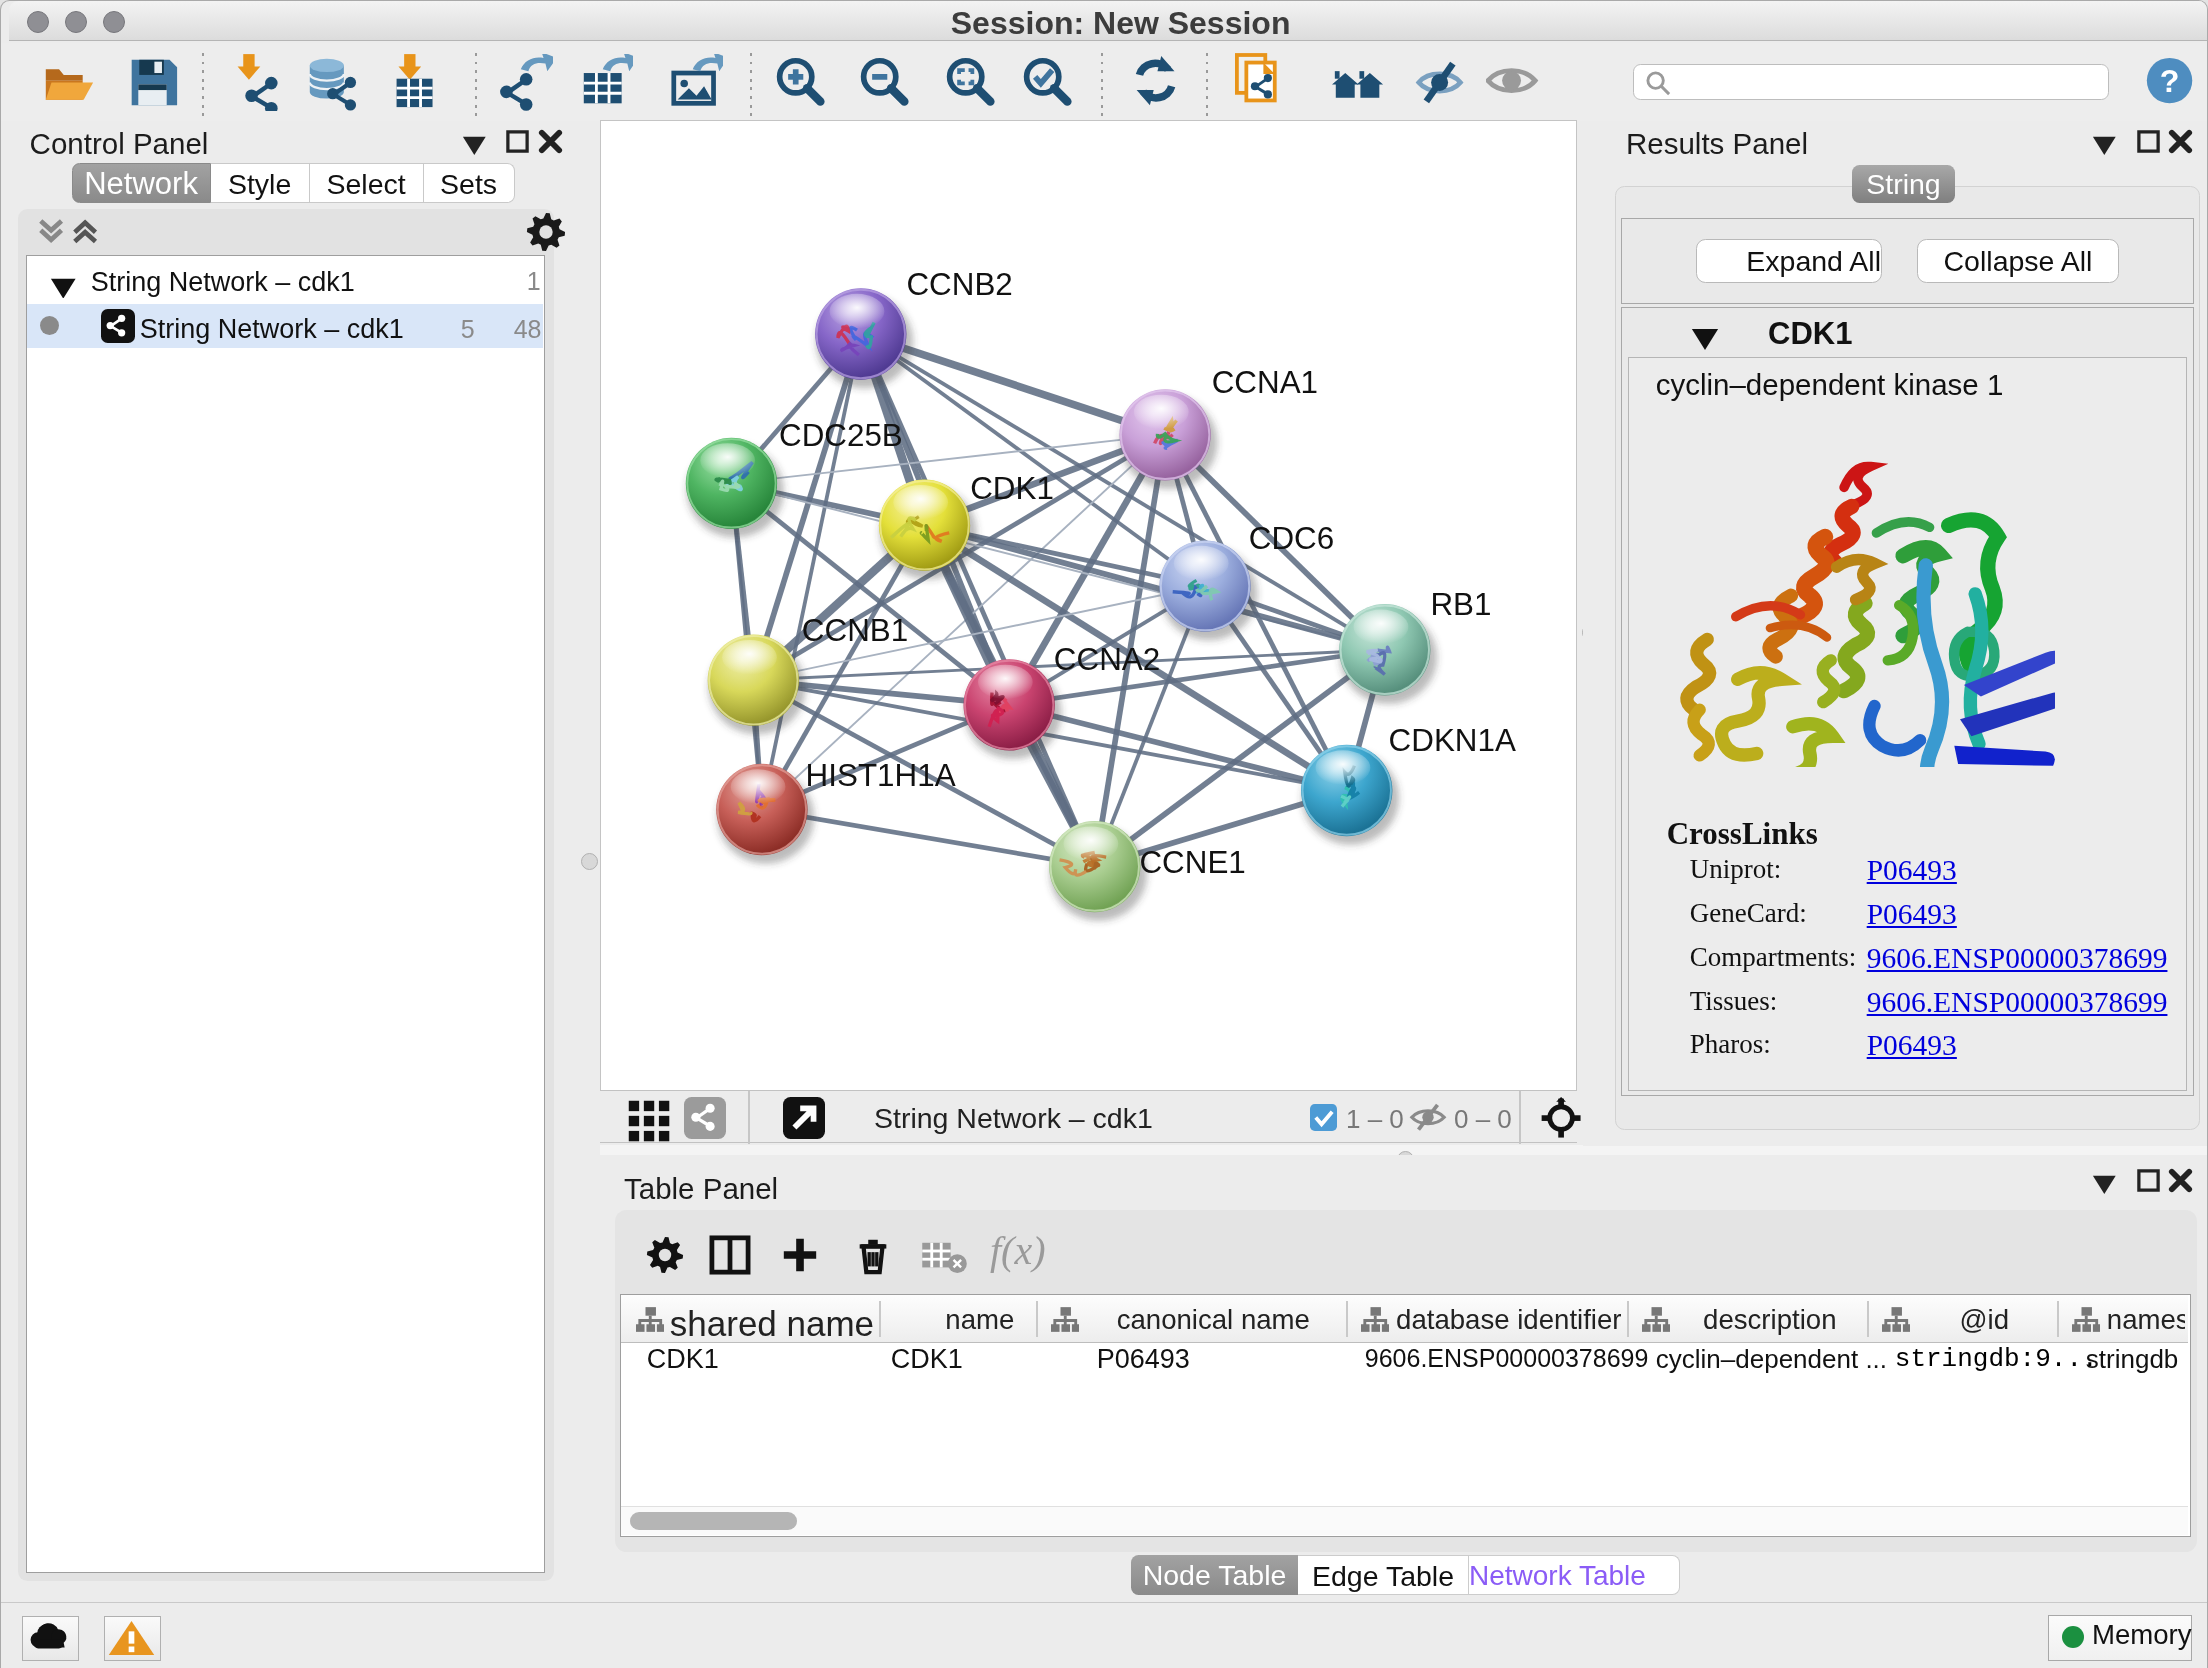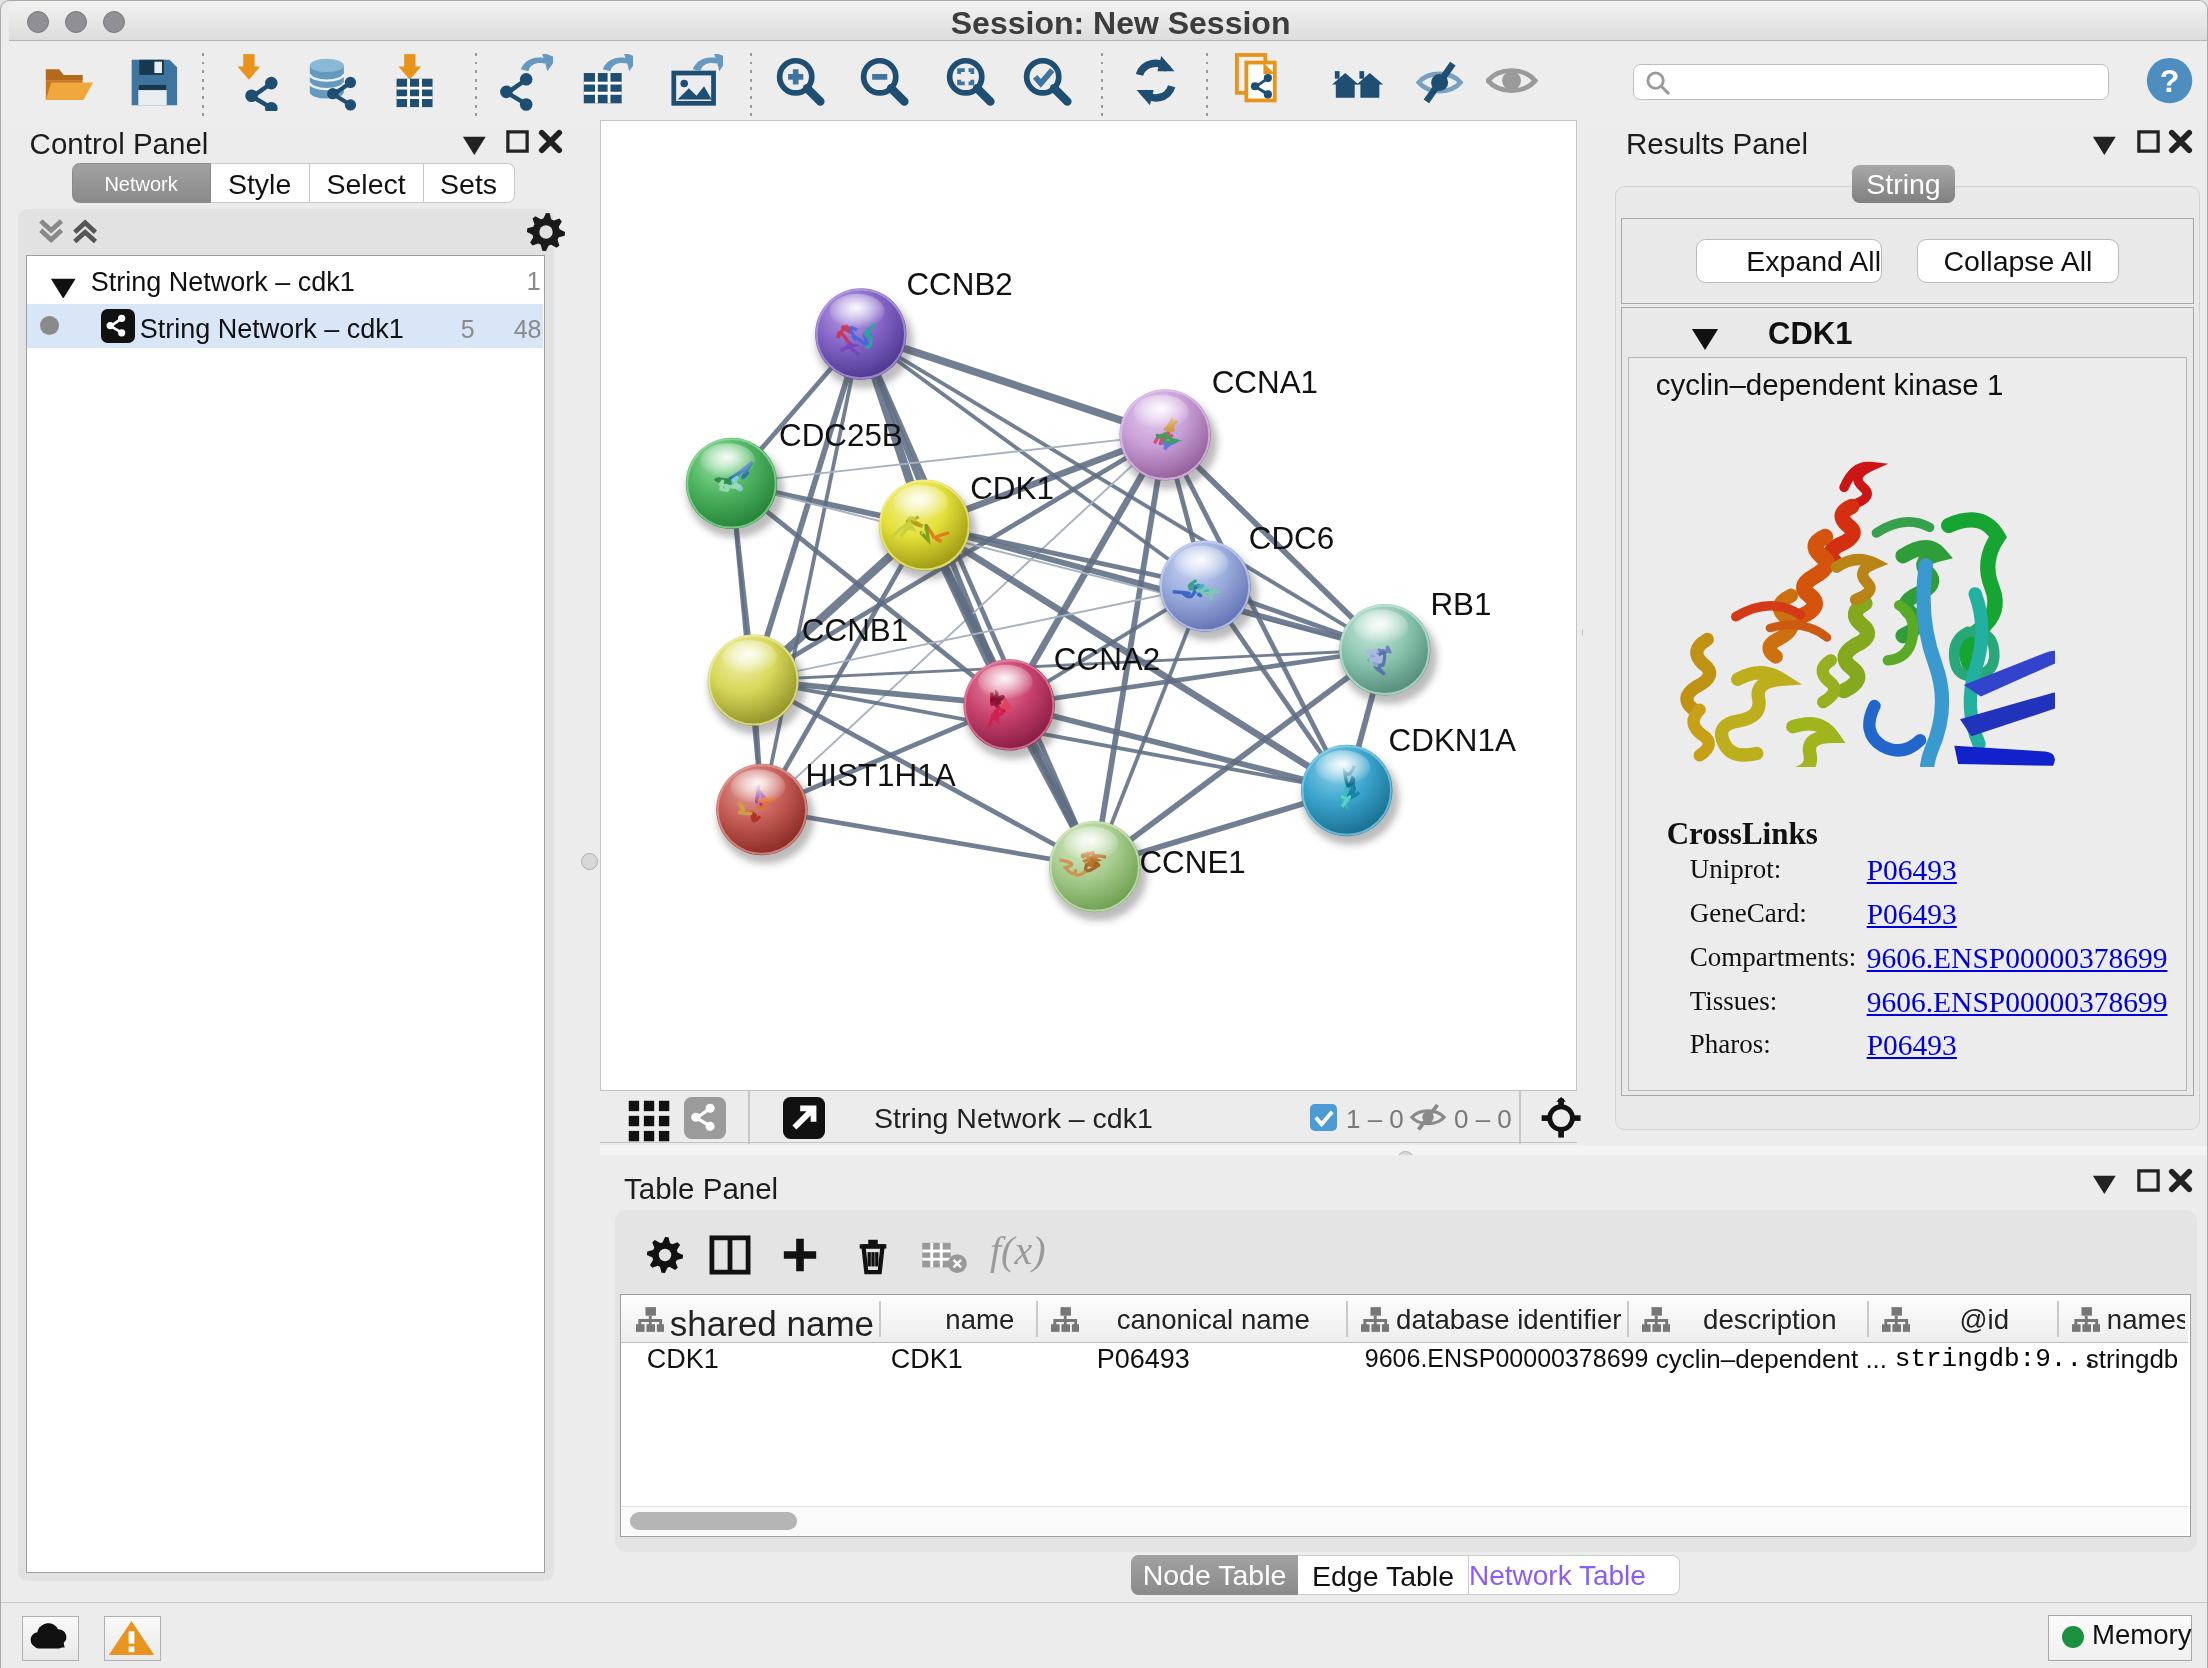--- a/index.html
+++ b/index.html
@@ -170,21 +170,21 @@
       <div style="position:absolute;left:452px;top:9.5px;"><svg width="28.5" height="25" viewBox="0 0 30 26" style="">
           <path d="M2 6 l24 0 l-12.0 19.200000000000003 z" fill="#222"></path>
         </svg></div>
       <div style="position:absolute;left:496px;top:7.6px;"><svg width="25" height="25" viewBox="0 0 26 26" style="">
           <rect x="3" y="3" width="20" height="20" fill="none" stroke="#222" stroke-width="3.4"></rect>
         </svg></div>
       <div style="position:absolute;left:528px;top:6.7px;"><svg width="27" height="27" viewBox="0 0 28 28" style="">
           <path d="M5 5 L23 23 M23 5 L5 23" stroke="#222" stroke-width="6" stroke-linecap="round"></path>
         </svg></div>
       <div class="abs" style="left:63px;top:42px;height:40px;display:flex;">
-<div style="width:139px;background:linear-gradient(#a2a2a2,#8a8a8a);color:#fff;font-size:20px;text-align:center;line-height:40px;border-radius:7.6px 0 0 7.6px;border:1px solid #8a8a8a;">Network</div>
+<div style="width:139px;background:linear-gradient(#a2a2a2,#8a8a8a);color:#fff;font-size:31px;text-align:center;line-height:40px;border-radius:7.6px 0 0 7.6px;border:1px solid #8a8a8a;">Network</div>
 <div style="width:99px;background:#fff;color:#111;font-size:28.5px;text-align:center;line-height:40px;border:1px solid #c9c9c9;border-left:none;">Style</div>
 <div style="width:114px;background:#fff;color:#111;font-size:28.5px;text-align:center;line-height:40px;border:1px solid #c9c9c9;border-left:none;">Select</div>
 <div style="width:91px;background:#fff;color:#111;font-size:28.5px;text-align:center;line-height:40px;border:1px solid #c9c9c9;border-left:none;border-radius:0 7.6px 7.6px 0;">Sets</div>
 </div>
       <div class="abs" style="left:9.5px;top:88px;width:536px;height:1372px;background:#e2e2e2;border-radius:9.5px;">
         <div class="abs" style="left:19px;top:7.6px;"><svg width="32" height="28.5" viewBox="0 0 34 30" style="">
             <path d="M4 4 l11 10 11 -10 M4 14 l11 10 11 -10" fill="none" stroke="#888" stroke-width="5"></path>
           </svg></div>
         <div class="abs" style="left:53px;top:7.6px;"><svg width="32" height="28.5" viewBox="0 0 34 30" style="">
             <path d="M4 26 l11 -10 11 10 M4 16 l11 -10 11 10" fill="none" stroke="#555" stroke-width="5"></path>

